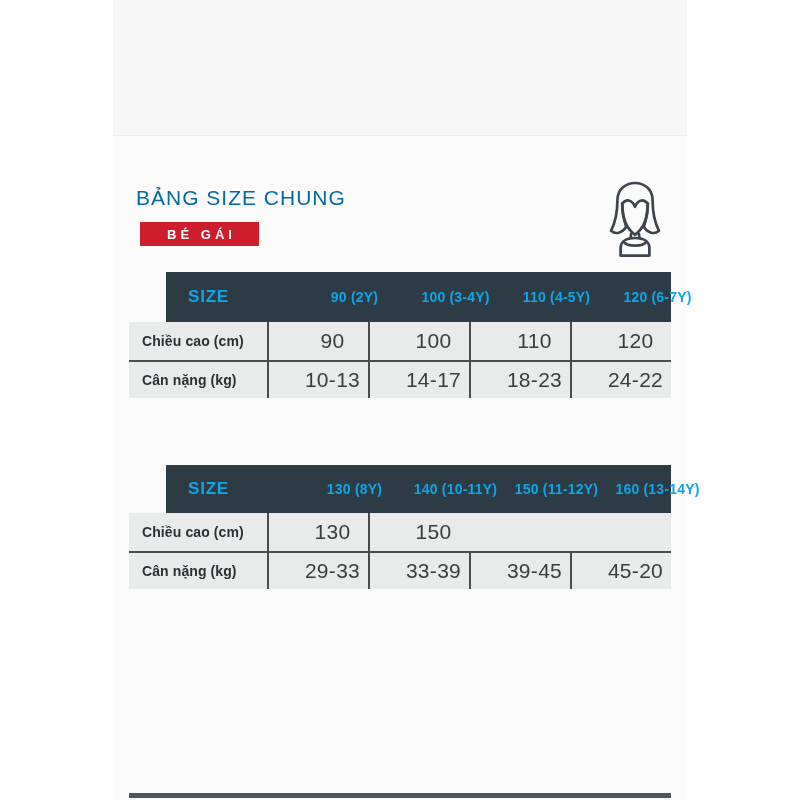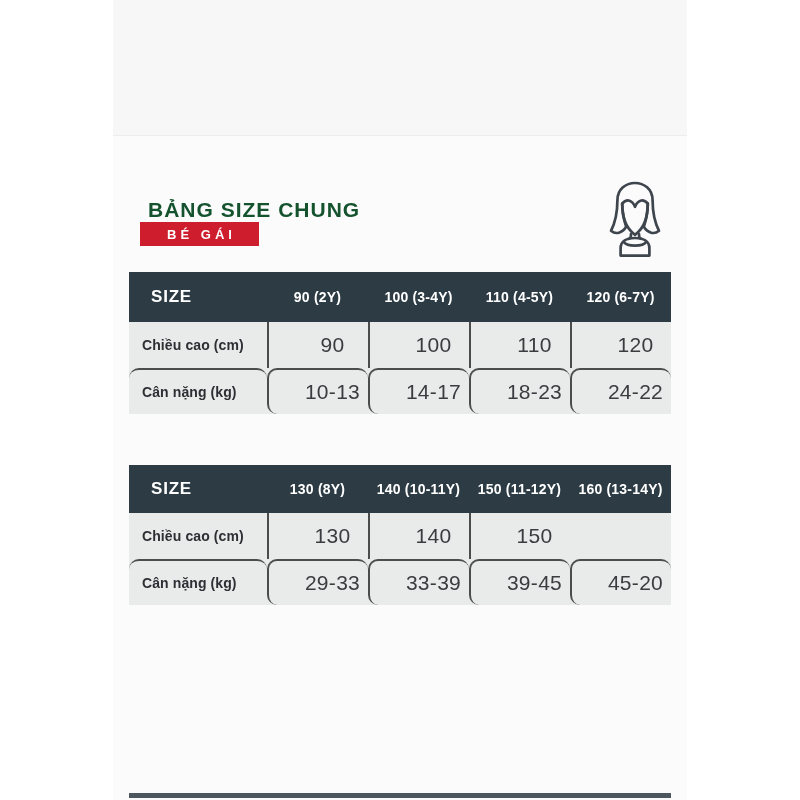--- a/index.html
+++ b/index.html
@@ -14,23 +14,23 @@
   .panel {
     position: absolute; left: 113px; top: 0; width: 574px; height: 800px;
     background: #fbfbfb;
   }
   .top-band {
     position: absolute; left: 0; top: 0; width: 100%; height: 136px;
     background: #f7f7f8; border-bottom: 1px solid #ededee;
   }
 
   .title {
-    position: absolute; left: 23px; top: 186px; margin: 12px;
-    font-size: 21px; font-weight: bold; letter-spacing: 1px;
-    color: #14532d;
+    position: absolute; left: 23px; top: 186px; margin: 0;
+    font-size: 21px; font-weight: normal; letter-spacing: 1px;
+    color: #0369a1;
   }
   .badge {
     position: absolute; left: 27px; top: 222px;
     width: 119px; height: 24px;
     background: var(--accent-red, #ce1e2e);
     display: flex; align-items: center; justify-content: center;
   }
   .badge span {
     color: #ffffff; font-size: 13px; font-weight: bold;
     letter-spacing: 4px; padding-left: 4px; 
@@ -41,44 +41,45 @@
   .size-table { position: absolute; left: 16px; width: 542px; }
   .size-table.t1 { top: 272px; }
   .size-table.t2 { top: 465px; }
 
   .thead, .trow {
     display: grid;
     grid-template-columns: 138px 101px 101px 101px 101px;
   }
   .thead {
     background: var(--header-bg, #2d3b44);
-    color: #ffffff;
+    color: #0ea5e9;
     height: 50px;
+    margin-left: 37px;
   }
   .size-table.t2 .thead { height: 48px; }
   .thead .th {
     display: flex; align-items: center; justify-content: center;
     font-weight: bold; font-size: 14px; letter-spacing: 0.2px;
     white-space: nowrap;
   }
   .thead .th.first {
     justify-content: flex-start; padding-left: 22px;
     font-size: 17px; letter-spacing: 0.8px;
   }
-  .trow { background: var(--body-bg, #e9eaea); height: 46px; }
+  .trow { background: var(--body-bg, #e9eaea); height: 38px; }
   .trow .td {
     display: flex; align-items: center; justify-content: center;
     font-size: 21px; color: #3a3d40; letter-spacing: 0.3px; padding-left: 28px;
   }
   .trow .td.label {
     justify-content: flex-start; padding-left: 13px;
     font-size: 14px; font-weight: bold; color: #2c2f33; letter-spacing: 0.1px;
   }
   .trow .td.val { border-left: 2px solid var(--divider, #4c4c4c); }
-  .trow.second .td { border-top: 2px solid var(--divider, #4c4c4c); border-radius: 10px; }
+  .trow.second .td { border-top: 2px solid var(--divider, #4c4c4c); }
 
   .bottom-line {
     position: absolute; left: 16px; top: 793px; width: 542px; height: 5px;
     background: #4b565e;
   }
 </style>
 </head>
 <body>
 
 <div class="page">
@@ -143,21 +144,20 @@
         <div class="thead">
           <div class="th first">SIZE</div>
           <div class="th">130 (8Y)</div>
           <div class="th">140 (10-11Y)</div>
           <div class="th">150 (11-12Y)</div>
           <div class="th">160 (13-14Y)</div>
         </div>
         <div class="trow">
           <div class="td label">Chiều cao (cm)</div>
           <div class="td val">130</div>
-          <div class="td val">140</div>
           <div class="td val">150</div>
         </div>
         <div class="trow second">
           <div class="td label">Cân nặng (kg)</div>
           <div class="td val">29-33</div>
           <div class="td val">33-39</div>
           <div class="td val">39-45</div>
           <div class="td val">45-20</div>
         </div>
       </div>

